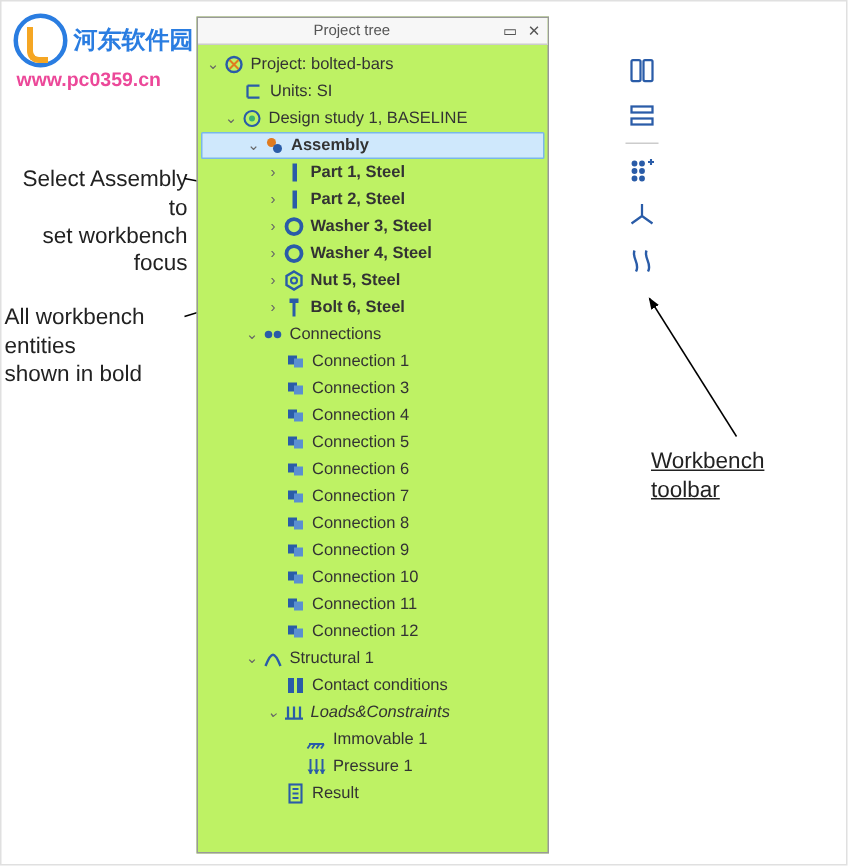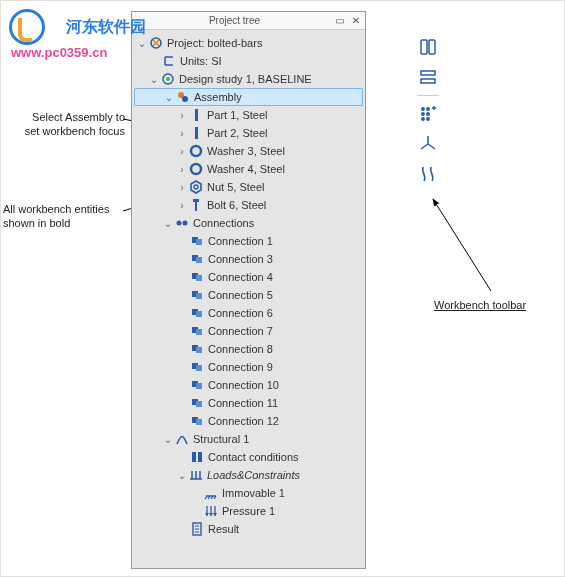--- a/index.html
+++ b/index.html
@@ -25,29 +25,29 @@
     border: 3px solid #2a7de1;
     border-radius: 50%;
     position: relative;
     background: #fff;
   }
   .wm-circle::before {
     content:""; position:absolute; left:6px; top:6px;
     width:10px; height:20px; border-left:4px solid #f5a623; border-bottom:4px solid #f5a623;
     border-radius: 0 0 0 8px;
   }
-  .wm-text { font-size:16px; font-weight:bold; color:#2a7de1; margin-left:21px; font-family: "SimHei","Microsoft YaHei", sans-serif; text-align: right;}
+  .wm-text { font-size:16px; font-weight:bold; color:#2a7de1; margin-left:4px; font-family: "SimHei","Microsoft YaHei", sans-serif; text-align: right;}
   .wm-url { position:absolute; top:44px; left:10px; color:#ec4899; font-size:13px; font-weight:bold; z-index:50;}
   
   .panel {
     position: absolute;
     top: 10px; left: 130px;
     width: 235px; height: 558px;
     border: 1px solid #999;
-    background: #e5e5e5;
+    background: #bef264;
   }
   .panel-titlebar {
     height: 18px;
     border-bottom: 1px solid #ccc;
     display:flex; align-items:center; justify-content:space-between;
     padding: 0 3px;
     font-size:10px; color:#555;
     background:#f7f7f7;
   }
   .panel-titlebar .tt { flex:1; text-align:center; }
@@ -58,21 +58,21 @@
     height: calc(100% - 18px);
     overflow: hidden;
   }
   .row {
     display:flex; align-items:center;
     height: 18px;
     white-space:nowrap;
     position:relative;
   }
   .row .label { color:#333; }
-  .row.bold .label { font-weight:normal; }
+  .row.bold .label { font-weight:bold; }
   .row.sel { background:#cfe8fc; border:1px solid #7ab7e8; border-radius:1px; }
   .chev {
     width:12px; height:12px; display:flex; align-items:center; justify-content:center;
     color:#666; font-size:10px; cursor:pointer; margin-right:1px;
   }
   .spacer { display:inline-block; }
   .icon {
     width:14px; height:14px; margin-right:4px; flex:0 0 14px;
     display:flex; align-items:center; justify-content:center;
   }
@@ -92,21 +92,21 @@
     width:24px; height:24px;
     display:flex; align-items:center; justify-content:center;
     color:#2a5ca8;
     cursor:pointer;
   }
   .rtb-btn svg { width:20px; height:20px; stroke:#2a5ca8; fill:none; stroke-width:1.5;}
   .rtb-sep { width:22px; height:1px; background:#ccc; }
   
   .annot {
     position:absolute;
-    font-size:11px; color:#222;
+    font-size:15px; color:#222;
     line-height:1.25;
   }
   .arrow-svg { position:absolute; pointer-events:none; overflow:visible; }
 </style>
 </head>
 <body>
 
 <div class="wm-logo">
   <div class="wm-circle"></div>
   <div class="wm-text">河东软件园</div>

